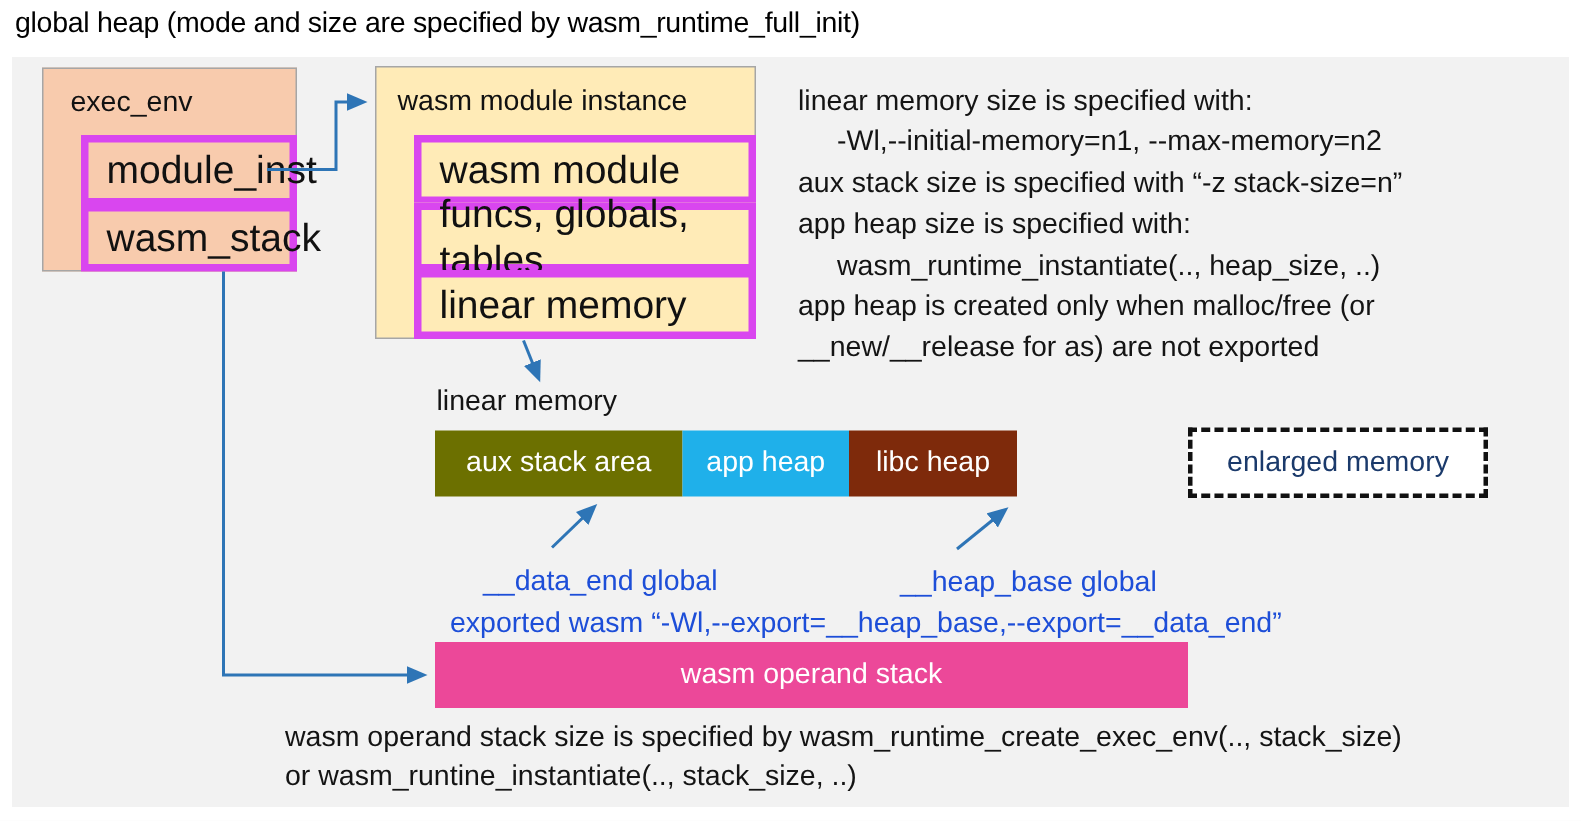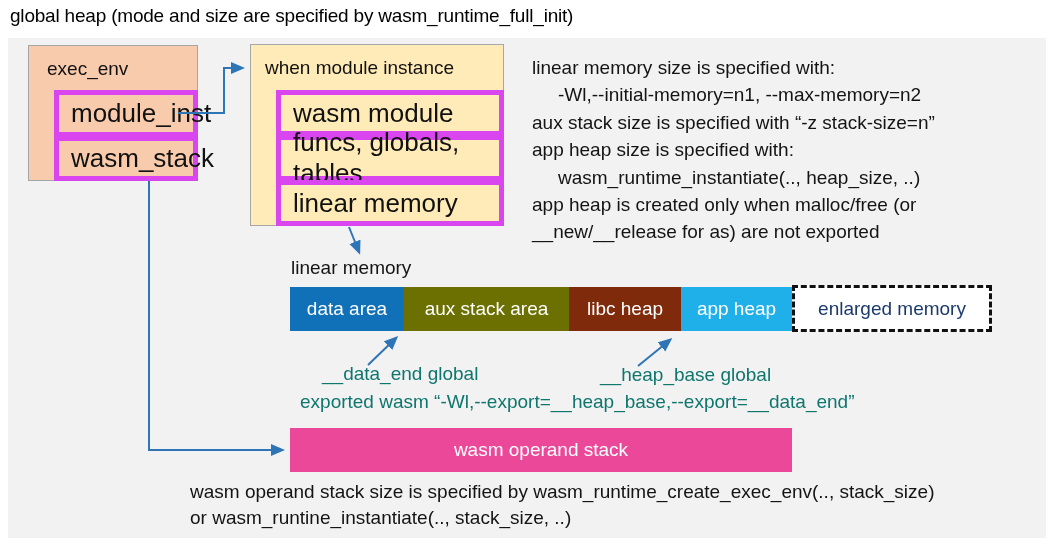--- a/index.html
+++ b/index.html
@@ -46,21 +46,21 @@
   .seg-aux{width:165px;background:#6C7000;}
   .seg-app{width:111px;background:#1FB0EA;}
   .seg-libc{width:112px;background:#7E2A0B;}
   .seg-enlarged{
     position:absolute;left:792px;top:285px;width:200px;height:47px;
     box-sizing:border-box;background:#ffffff;border:3px dashed #111;
     display:flex;align-items:center;justify-content:center;
     color:#1B3A6B;font-size:19px;text-align:right;
   }
   
-  .glabel{position:absolute;font-size:19px;color:#0f766e;white-space:nowrap;}
+  .glabel{position:absolute;font-size:19px;color:#1d4ed8;white-space:nowrap;margin-top:14px;}
   .g-data-end{left:322px;top:363px;}
   .g-heap-base{left:600px;top:364px;}
   .g-export{left:300px;top:391px;}
   
   .op-stack{
     position:absolute;left:290px;top:428px;width:502px;height:44px;
     background:#ec4899;color:#ffffff;font-size:19px;
     display:flex;align-items:center;justify-content:center;
   }
   .bottom-notes{position:absolute;left:190px;top:479px;font-size:19px;line-height:26px;color:#141414;}
@@ -76,42 +76,41 @@
 
   <div class="panel"></div>
 
   <div class="box exec-env">
     <div class="box-header">exec_env</div>
     <div class="inner-row ee-row1">module_inst</div>
     <div class="inner-row ee-row2">wasm_stack</div>
   </div>
 
   <div class="box mod-inst">
-    <div class="box-header">when module instance</div>
+    <div class="box-header">wasm module instance</div>
     <div class="inner-row mi-row1">wasm module</div>
     <div class="inner-row mi-row2">funcs, globals, tables</div>
     <div class="inner-row mi-row3">linear memory</div>
   </div>
 
   <div class="notes">
     <div>linear memory size is specified with:</div>
     <div class="indent">-Wl,--initial-memory=n1, --max-memory=n2</div>
     <div>aux stack size is specified with “-z stack-size=n”</div>
     <div>app heap size is specified with:</div>
     <div class="indent">wasm_runtime_instantiate(.., heap_size, ..)</div>
     <div>app heap is created only when malloc/free (or</div>
     <div>__new/__release for as) are not exported</div>
   </div>
 
   <div class="lm-label">linear memory</div>
   <div class="lm-bar">
-    <div class="seg seg-data">data area</div>
     <div class="seg seg-aux">aux stack area</div>
+    <div class="seg seg-app">app heap</div>
     <div class="seg seg-libc">libc heap</div>
-    <div class="seg seg-app">app heap</div>
   </div>
   <div class="seg-enlarged">enlarged memory</div>
 
   <div class="glabel g-data-end">__data_end global</div>
   <div class="glabel g-heap-base">__heap_base global</div>
   <div class="glabel g-export">exported wasm “-Wl,--export=__heap_base,--export=__data_end”</div>
 
   <div class="op-stack">wasm operand stack</div>
   <div class="bottom-notes">
     <div>wasm operand stack size is specified by wasm_runtime_create_exec_env(.., stack_size)</div>

